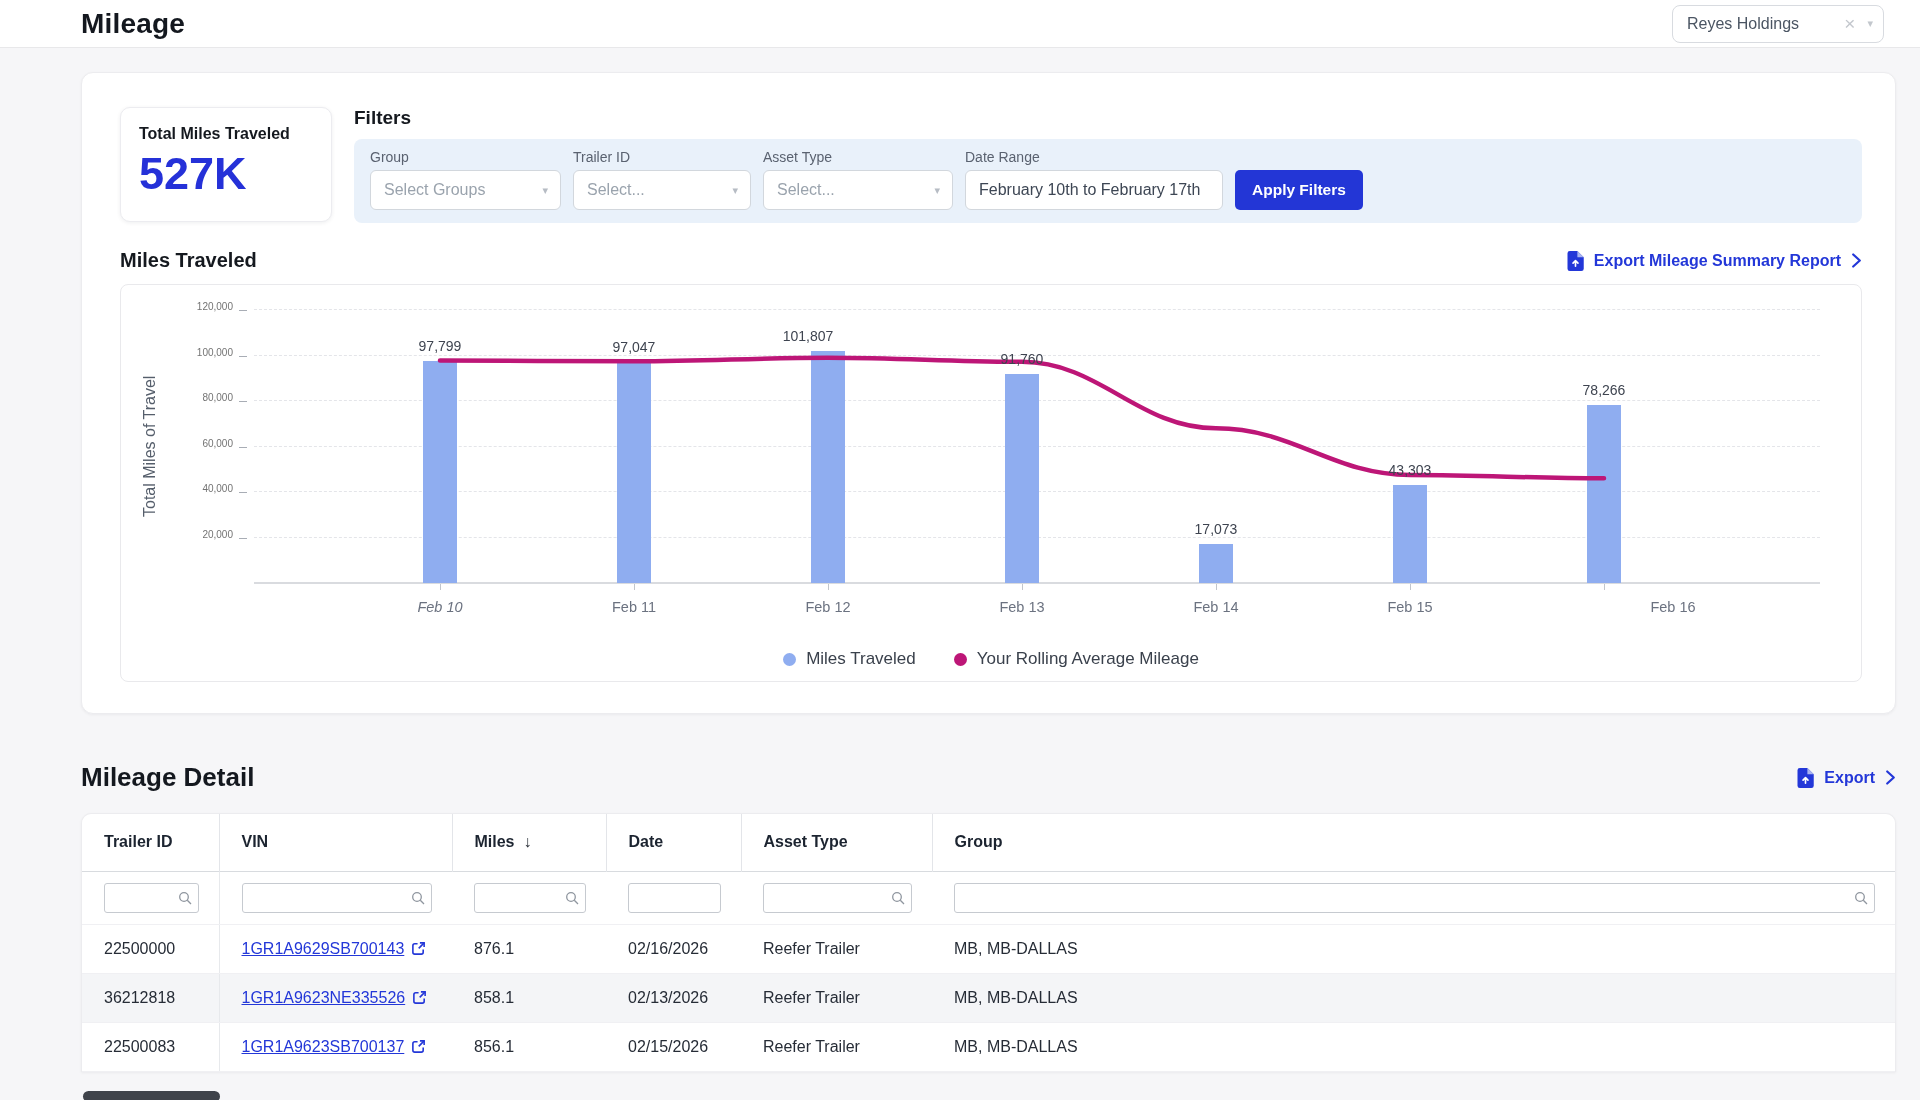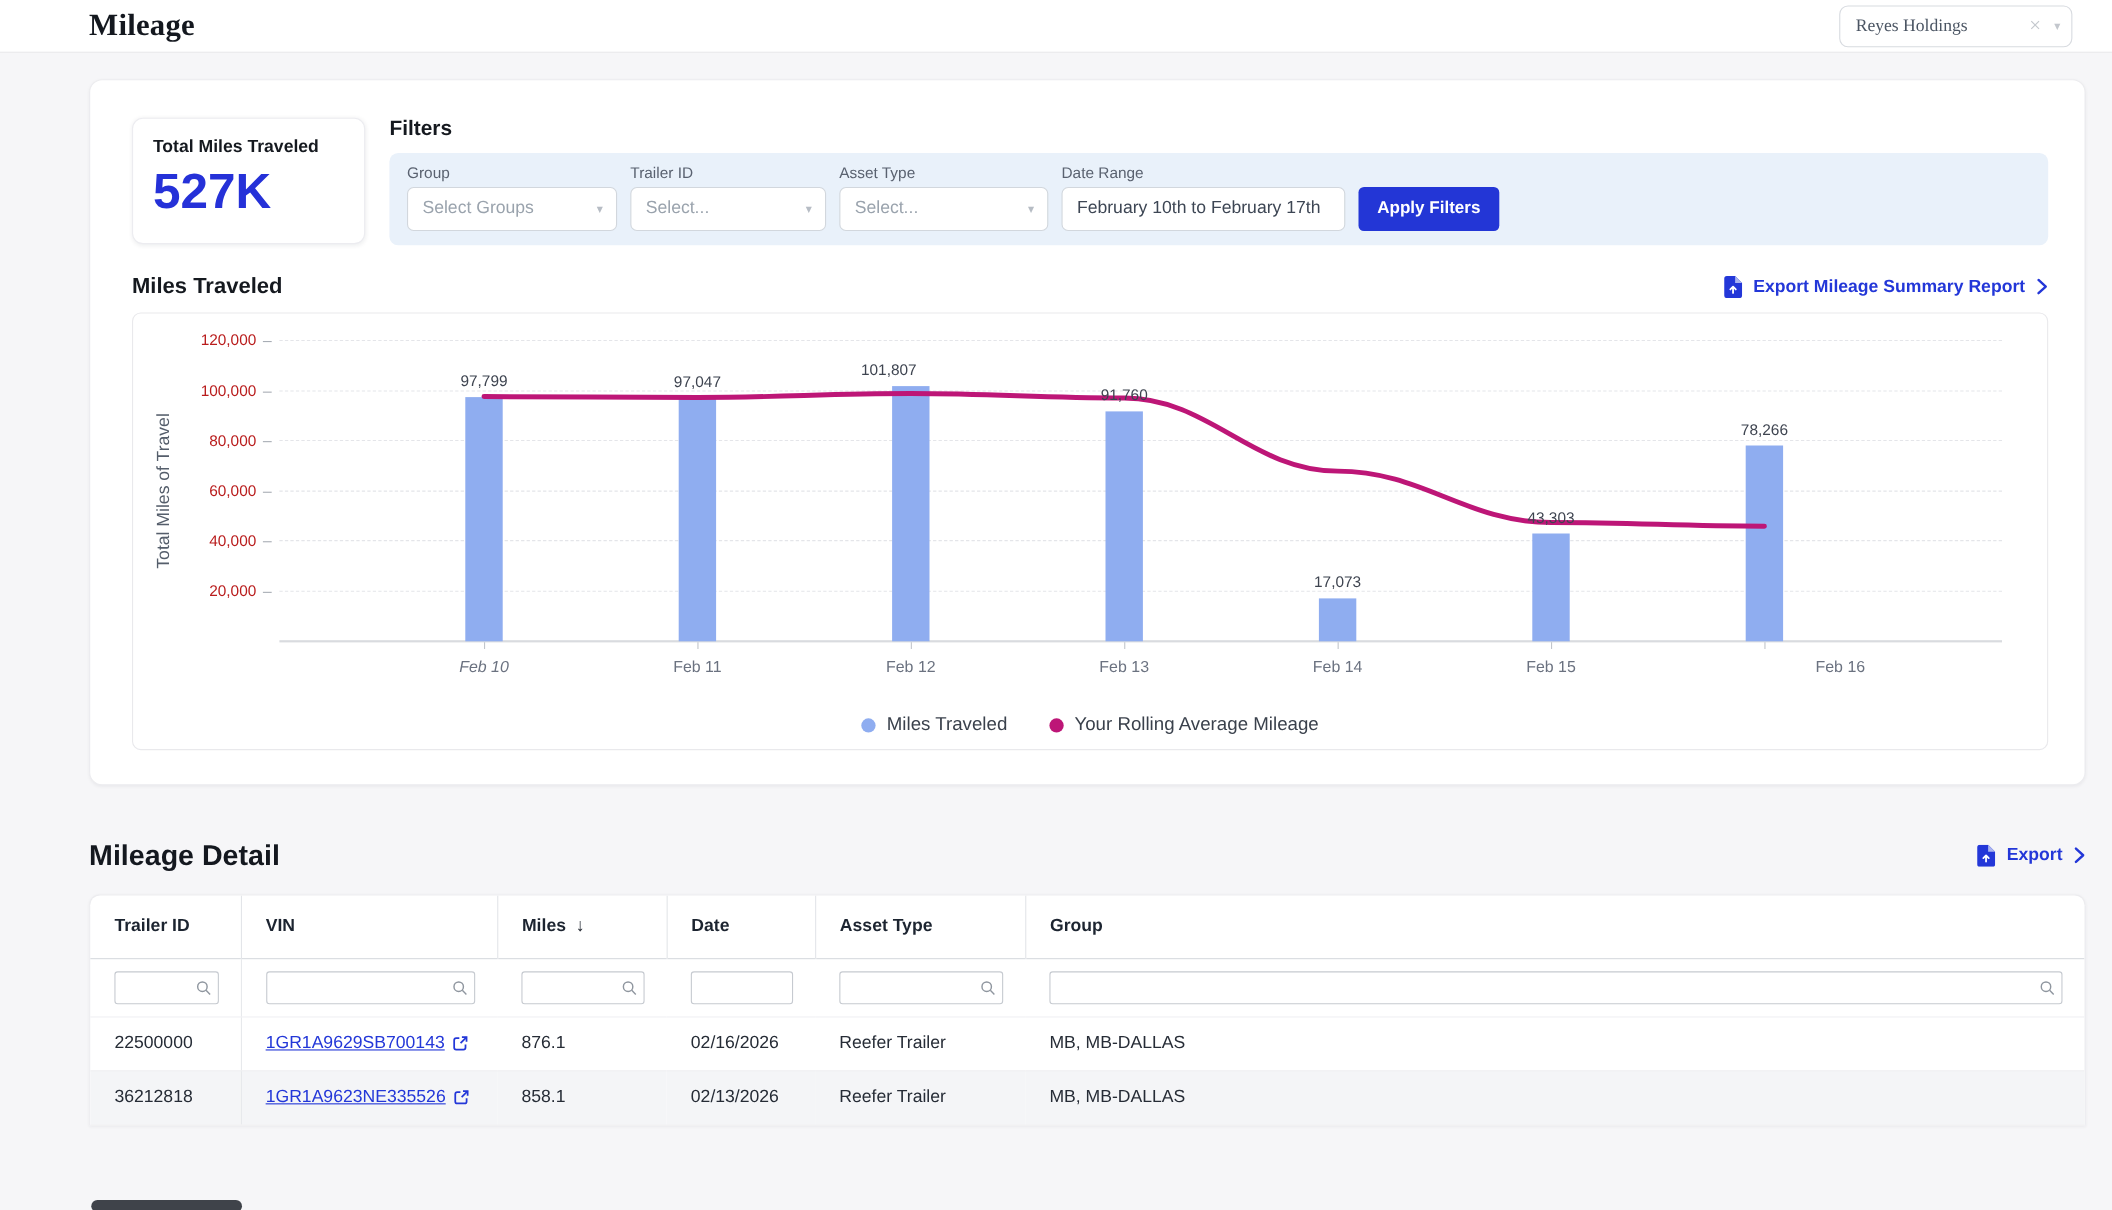--- a/index.html
+++ b/index.html
@@ -1,21 +1,21 @@
 <!DOCTYPE html>
 <html><head>
 <meta charset="utf-8">
 <style>
   * { margin:0; padding:0; box-sizing:border-box; }
   html,body { width:1920px; height:1100px; overflow:hidden; background:#f6f6f8;
     font-family:"Liberation Sans", sans-serif; color:#1c2430; position:relative; }
 
   
   .topbar { height:48px; background:#ffffff; border-bottom:1px solid #e8e8ea;
-    display:flex; align-items:center; justify-content:space-between; padding:0 36px 0 81px;font-family:Liberation Serif, serif; }
+    display:flex; align-items:center; justify-content:space-between; padding:0 36px 0 81px; }
   .topbar h1 { font-size:28px; font-weight:bold; color:#14181f; letter-spacing:.2px; }
   .account-select { width:212px; height:38px; background:#fff; border:1px solid #d8dbe0;
     border-radius:8px; display:flex; align-items:center; padding:0 10px 0 14px;
     font-size:16px; color:#4b5563; cursor:pointer; }
   .account-select .val { flex:1; }
   .account-select .clear { color:#c3c7cd; font-size:19px; margin-right:12px; line-height:1; }
   .account-select .caret { color:#c3c7cd; font-size:11px; }
 
   main { padding:24px 24px 0 81px; }
   .card { background:#fff; border:1px solid #ececef; border-radius:12px;
@@ -47,21 +47,21 @@
   .export-link { display:inline-flex; align-items:center; gap:10px; color:#2337d8;
     font-size:16px; font-weight:bold; text-decoration:none; cursor:pointer; }
 
   
   .chart-box { margin-top:12px; border:1px solid #e9e9ec; border-radius:8px; height:398px;
     position:relative; background:#fff; }
   .y-title { position:absolute; left:16px; top:25px; height:273px; width:26px;
     writing-mode:vertical-rl; transform:rotate(180deg);
     display:flex; align-items:center; justify-content:center;
     font-size:16px; color:#555e6b; white-space:nowrap; }
-  .ylab { position:absolute; width:104px; left:8px; text-align:right; font-size:14px; color:#b91c1c; }
+  .ylab { position:absolute; width:104px; left:8px; text-align:right; font-size:10px; color:#737373; }
   .ytickmark { position:absolute; left:118px; width:8px; height:1px; background:#a8adb5; }
   .plot { position:absolute; left:133px; top:25px; width:1566px; height:273px; }
   .gridline { position:absolute; left:0; right:0; height:0; border-top:1.5px dashed #e4e5e9; }
   .baseline { position:absolute; left:0; right:0; bottom:-1px; height:2px; background:#d9dbdf; }
   .bar { position:absolute; bottom:0; width:34px; }
   .bar-label { position:absolute; transform:translateX(-50%); font-size:14px; color:#3e4450; white-space:nowrap; }
   .line-svg { position:absolute; left:0; top:0; overflow:visible; }
   .xtick { position:absolute; width:1px; height:7px; background:#c2c6cc; top:298px; }
   .xlab { position:absolute; top:314px; transform:translateX(-50%); font-size:14.5px; color:#6b7280; white-space:nowrap; }
   .legend { position:absolute; left:0; right:0; bottom:12px; display:flex; justify-content:center;
@@ -319,18 +319,30 @@
             <td><a class="vin-link">1GR1A9623NE335526<svg width="15" height="15" viewBox="0 0 16 16">
                   <path d="M7 3 H4 a2 2 0 0 0 -2 2 V12 a2 2 0 0 0 2 2 H11 a2 2 0 0 0 2 -2 V9" stroke="#2337d8" fill="none" stroke-width="1.7"></path>
                   <path d="M9.5 2 H14 V6.5" stroke="#2337d8" fill="none" stroke-width="1.7"></path>
                   <path d="M14 2 L8.2 7.8" stroke="#2337d8" fill="none" stroke-width="1.7"></path>
                 </svg></a></td>
             <td>858.1</td>
             <td>02/13/2026</td>
             <td>Reefer Trailer</td>
             <td>MB, MB-DALLAS</td>
           </tr>
+          <tr>
+            <td>22500083</td>
+            <td><a class="vin-link">1GR1A9623SB700137<svg width="15" height="15" viewBox="0 0 16 16">
+                  <path d="M7 3 H4 a2 2 0 0 0 -2 2 V12 a2 2 0 0 0 2 2 H11 a2 2 0 0 0 2 -2 V9" stroke="#2337d8" fill="none" stroke-width="1.7"></path>
+                  <path d="M9.5 2 H14 V6.5" stroke="#2337d8" fill="none" stroke-width="1.7"></path>
+                  <path d="M14 2 L8.2 7.8" stroke="#2337d8" fill="none" stroke-width="1.7"></path>
+                </svg></a></td>
+            <td>856.1</td>
+            <td>02/15/2026</td>
+            <td>Reefer Trailer</td>
+            <td>MB, MB-DALLAS</td>
+          </tr>
         </tbody>
     </table>
   </section>
 </main>
 
 <div class="hscroll-thumb"></div>
 
 </body></html>

